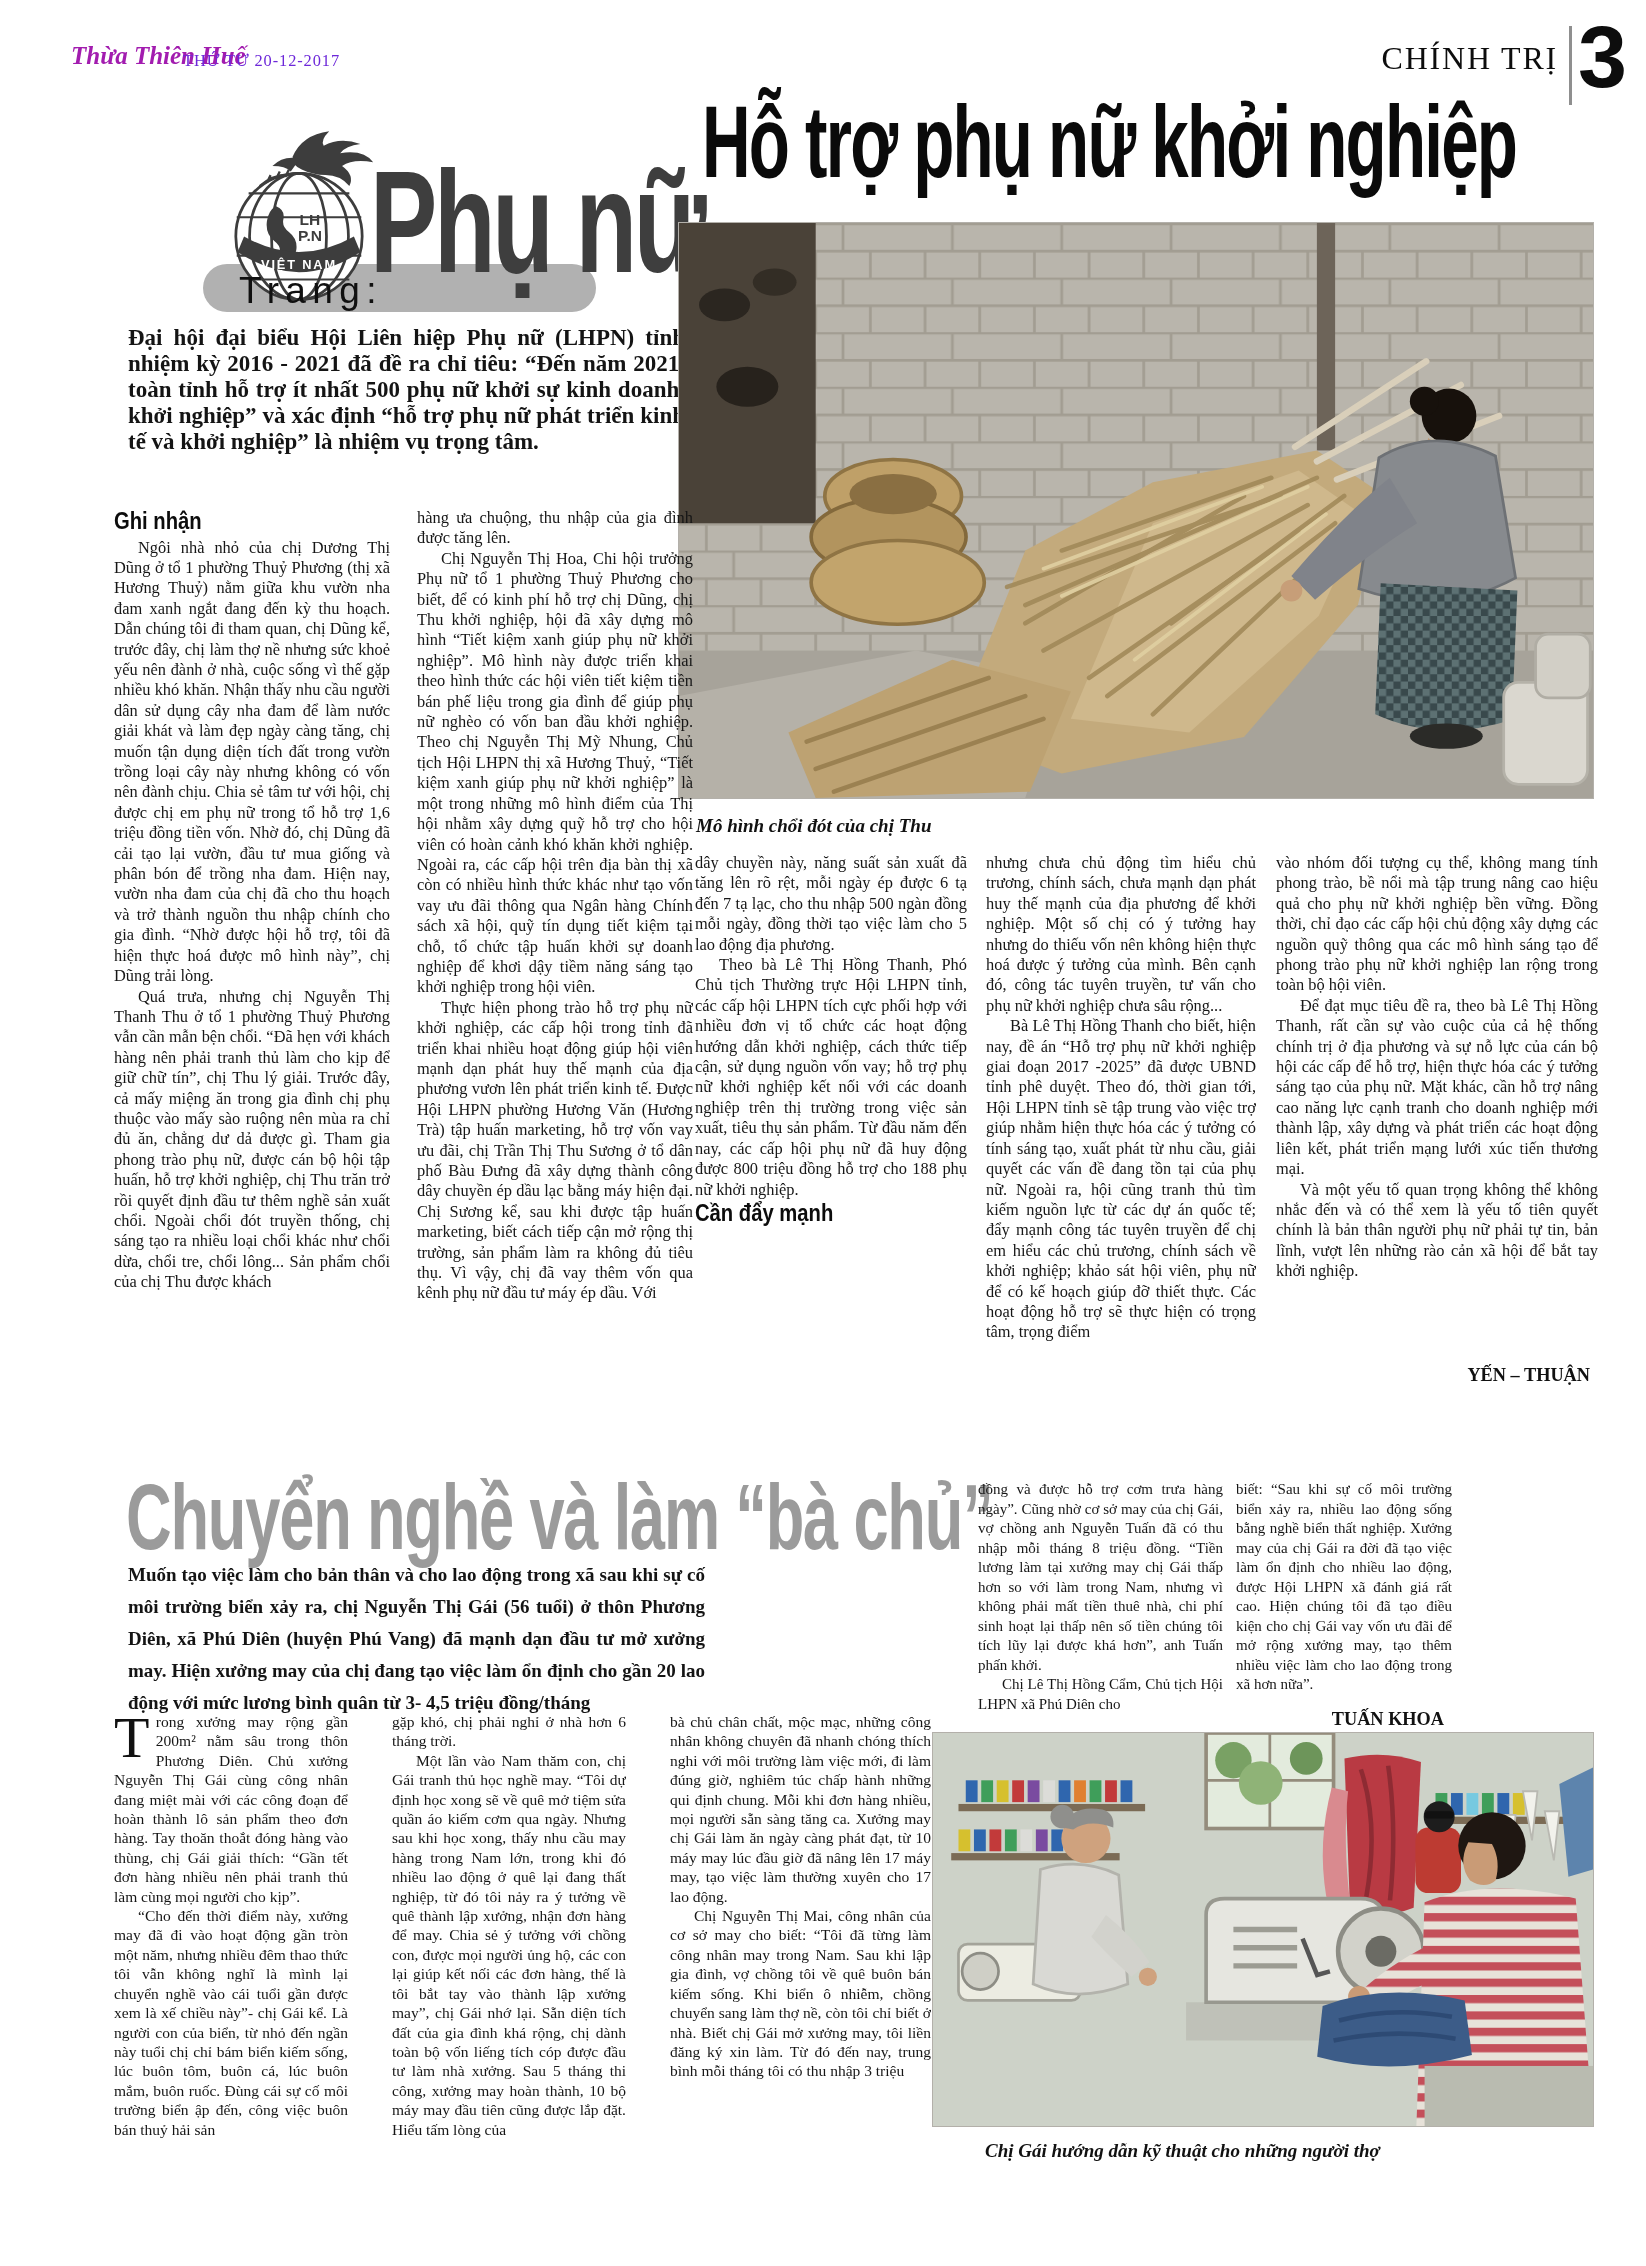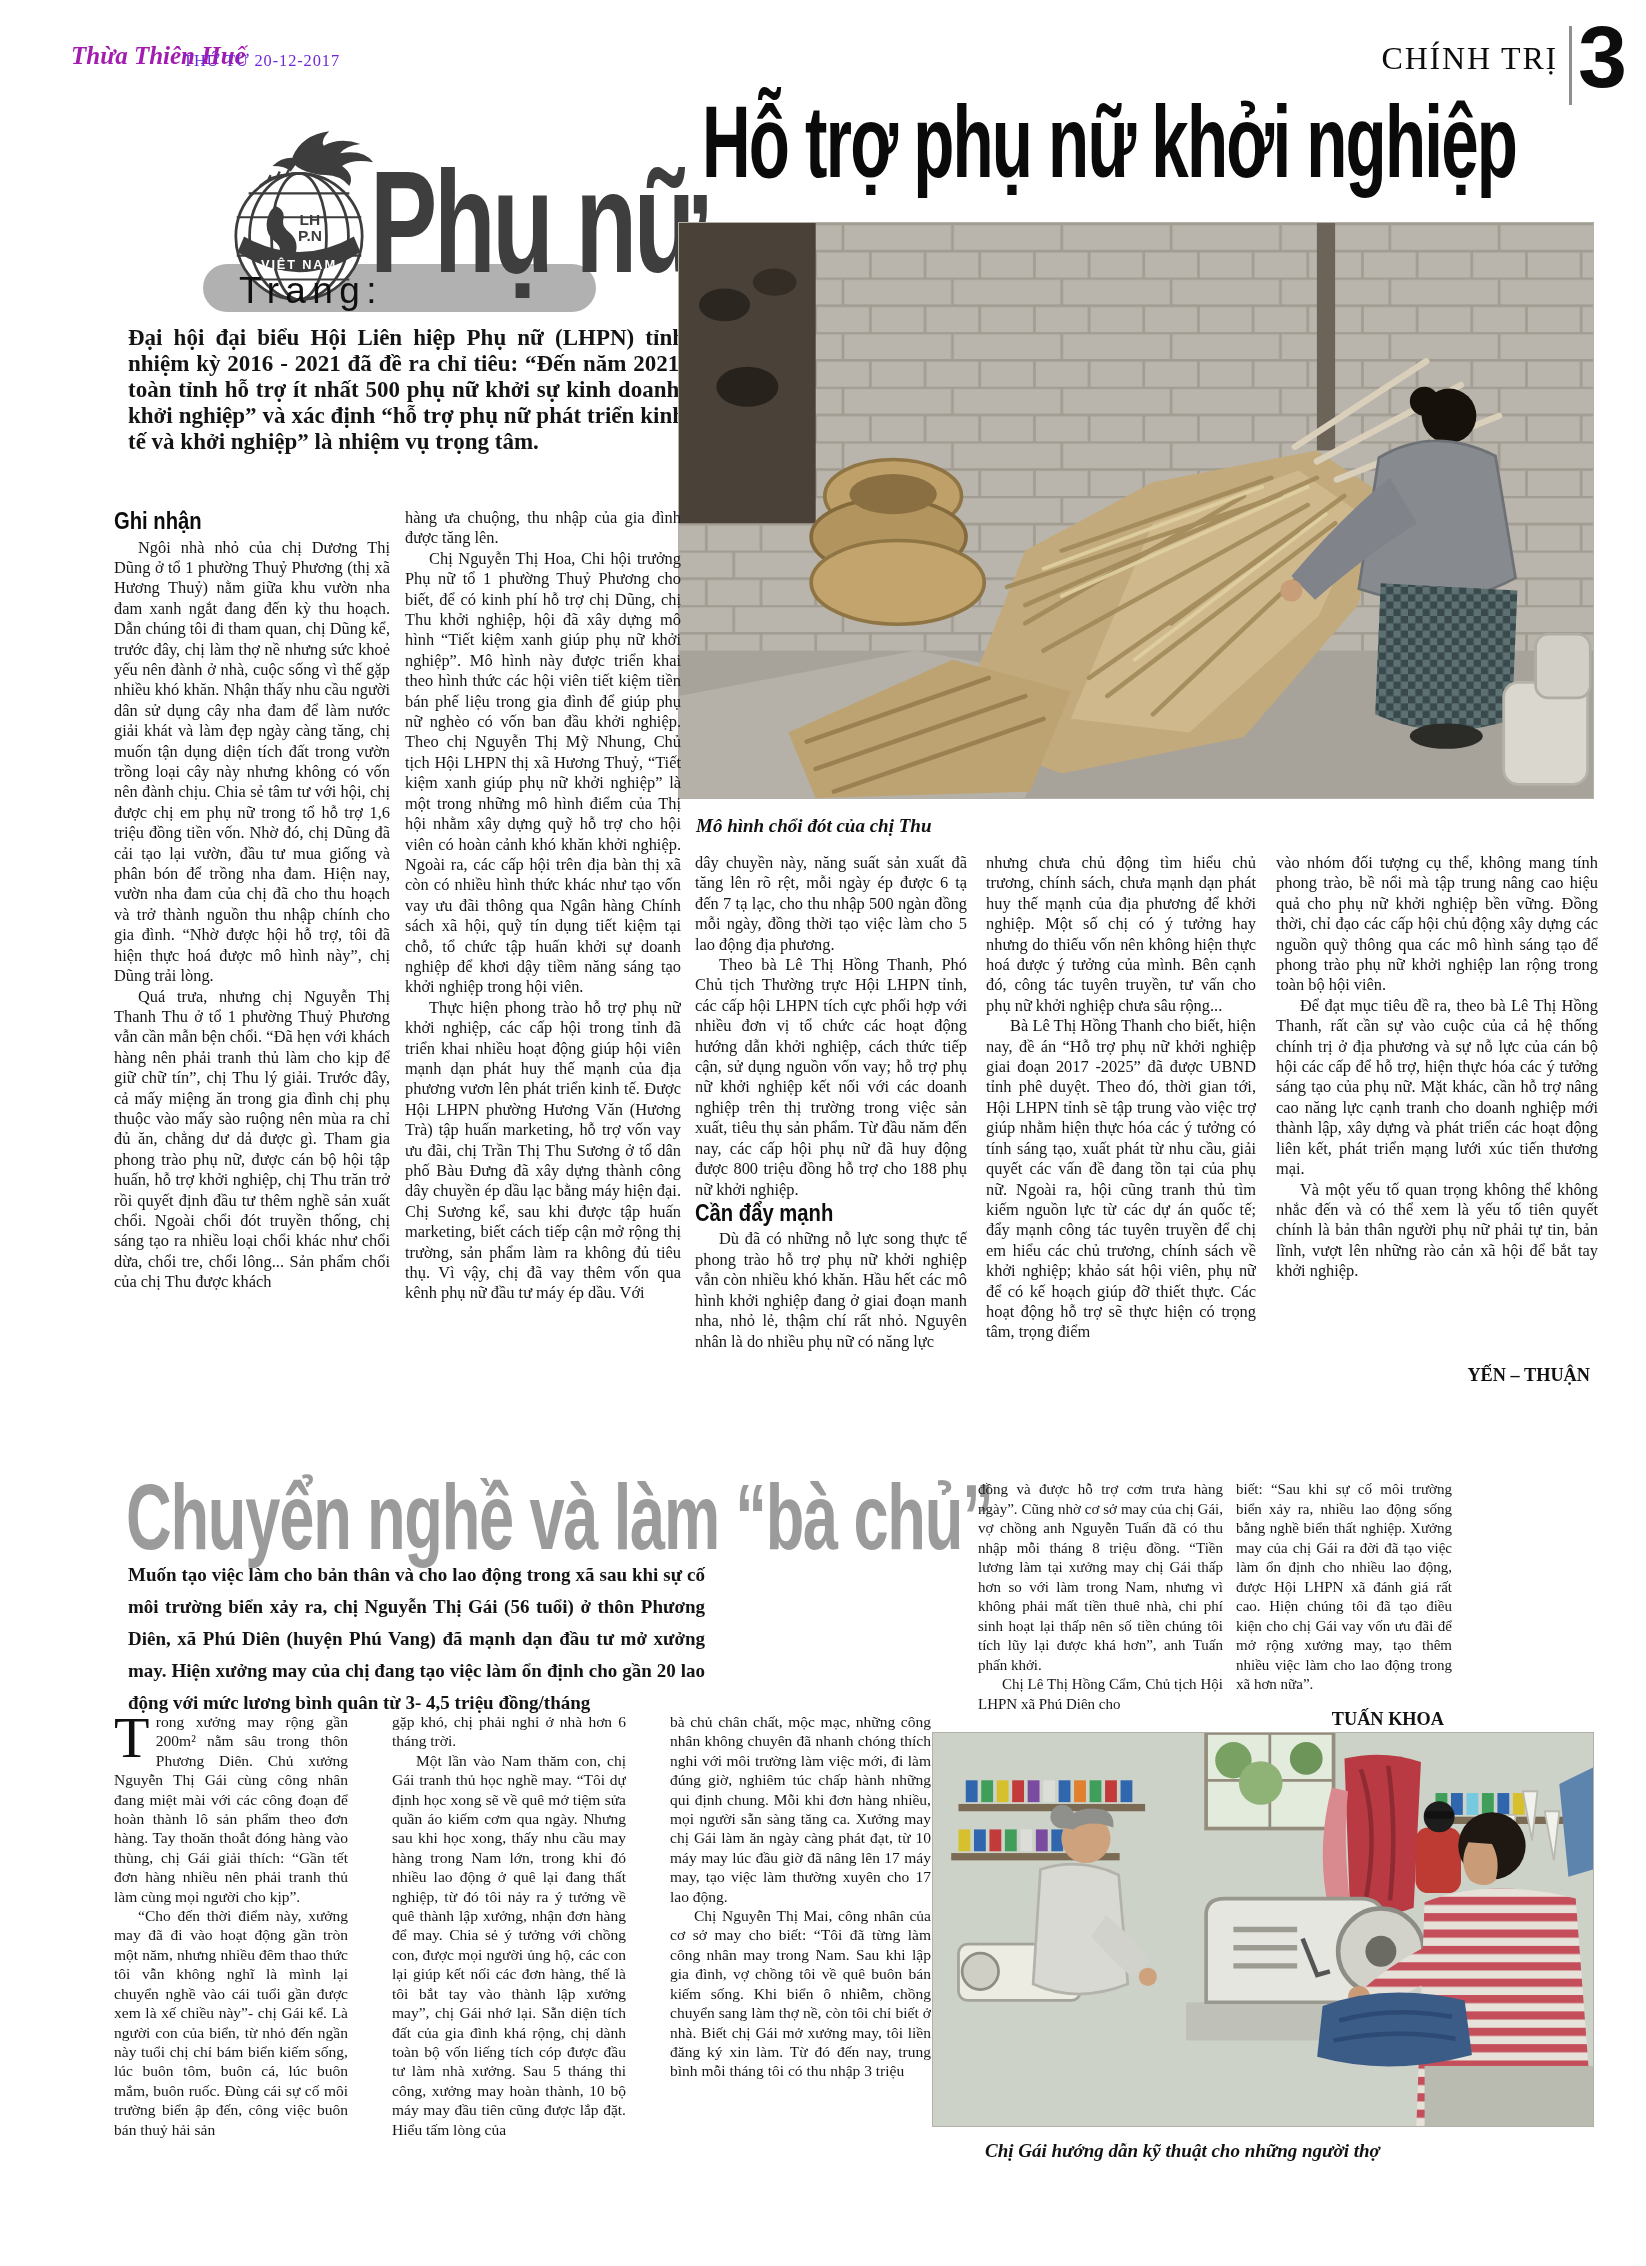--- a/index.html
+++ b/index.html
@@ -180,30 +180,29 @@
       </g>
     </svg>
   </div>
   <div class="caption" style="left:696px;top:815px;text-align:center;">Mô hình chổi đót của chị Thu</div>
 
   <div class="col a1col" style="left:106px;top:508px;width:276px;height:892px;">
       <h3 class="col-head">Ghi nhận</h3>
       <p class="para ind">Ngôi nhà nhỏ của chị Dương Thị Dũng ở tổ 1 phường Thuỷ Phương (thị xã Hương Thuỷ) nằm giữa khu vườn nha đam xanh ngắt đang đến kỳ thu hoạch. Dẫn chúng tôi đi tham quan, chị Dũng kể, trước đây, chị làm thợ nề nhưng sức khoẻ yếu nên đành ở nhà, cuộc sống vì thế gặp nhiều khó khăn. Nhận thấy nhu cầu người dân sử dụng cây nha đam để làm nước giải khát và làm đẹp ngày càng tăng, chị muốn tận dụng diện tích đất trong vườn trồng loại cây này nhưng không có vốn nên đành chịu. Chia sẻ tâm tư với hội, chị được chị em phụ nữ trong tổ hỗ trợ 1,6 triệu đồng tiền vốn. Nhờ đó, chị Dũng đã cải tạo lại vườn, đầu tư mua giống và phân bón để trồng nha đam. Hiện nay, vườn nha đam của chị đã cho thu hoạch và trở thành nguồn thu nhập chính cho gia đình. “Nhờ được hội hỗ trợ, tôi đã hiện thực hoá được mô hình này”, chị Dũng trải lòng.</p>
       <p class="para ind">Quá trưa, nhưng chị Nguyễn Thị Thanh Thu ở tổ 1 phường Thuỷ Phương vẫn cần mẫn bện chổi. “Đã hẹn với khách hàng nên phải tranh thủ làm cho kịp để giữ chữ tín”, chị Thu lý giải. Trước đây, cả mấy miệng ăn trong gia đình chị phụ thuộc vào mấy sào ruộng nên mùa ra chỉ đủ ăn, chẳng dư dả được gì. Tham gia phong trào phụ nữ, được cán bộ hội tập huấn, hỗ trợ khởi nghiệp, chị Thu trăn trở rồi quyết định đầu tư thêm nghề sản xuất chổi. Ngoài chổi đót truyền thống, chị sáng tạo ra nhiều loại chổi khác như chổi dừa, chổi tre, chổi lông... Sản phẩm chổi của chị Thu được khách</p>
     </div>
-  <div class="col a1col" style="left:397px;top:508px;width:276px;height:892px;">
+  <div class="col a1col" style="left:409px;top:508px;width:276px;height:892px;">
       <p class="para">hàng ưa chuộng, thu nhập của gia đình được tăng lên.</p>
       <p class="para ind">Chị Nguyễn Thị Hoa, Chi hội trưởng Phụ nữ tổ 1 phường Thuỷ Phương cho biết, để có kinh phí hỗ trợ chị Dũng, chị Thu khởi nghiệp, hội đã xây dựng mô hình “Tiết kiệm xanh giúp phụ nữ khởi nghiệp”. Mô hình này được triển khai theo hình thức các hội viên tiết kiệm tiền bán phế liệu trong gia đình để giúp phụ nữ nghèo có vốn ban đầu khởi nghiệp. Theo chị Nguyễn Thị Mỹ Nhung, Chủ tịch Hội LHPN thị xã Hương Thuỷ, “Tiết kiệm xanh giúp phụ nữ khởi nghiệp” là một trong những mô hình điểm của Thị hội nhằm xây dựng quỹ hỗ trợ cho hội viên có hoàn cảnh khó khăn khởi nghiệp. Ngoài ra, các cấp hội trên địa bàn thị xã còn có nhiều hình thức khác như tạo vốn vay ưu đãi thông qua Ngân hàng Chính sách xã hội, quỹ tín dụng tiết kiệm tại chỗ, tổ chức tập huấn khởi sự doanh nghiệp để khơi dậy tiềm năng sáng tạo khởi nghiệp trong hội viên.</p>
       <p class="para ind">Thực hiện phong trào hỗ trợ phụ nữ khởi nghiệp, các cấp hội trong tỉnh đã triển khai nhiều hoạt động giúp hội viên mạnh dạn phát huy thế mạnh của địa phương vươn lên phát triển kinh tế. Được Hội LHPN phường Hương Văn (Hương Trà) tập huấn marketing, hỗ trợ vốn vay ưu đãi, chị Trần Thị Thu Sương ở tổ dân phố Bàu Đưng đã xây dựng thành công dây chuyền ép dầu lạc bằng máy hiện đại. Chị Sương kể, sau khi được tập huấn marketing, biết cách tiếp cận mở rộng thị trường, sản phẩm làm ra không đủ tiêu thụ. Vì vậy, chị đã vay thêm vốn qua kênh phụ nữ đầu tư máy ép dầu. Với</p>
     </div>
   <div class="col a1col" style="left:687px;top:853px;width:272px;height:546px;">
       <p class="para">dây chuyền này, năng suất sản xuất đã tăng lên rõ rệt, mỗi ngày ép được 6 tạ đến 7 tạ lạc, cho thu nhập 500 ngàn đồng mỗi ngày, đồng thời tạo việc làm cho 5 lao động địa phương.</p>
       <p class="para ind">Theo bà Lê Thị Hồng Thanh, Phó Chủ tịch Thường trực Hội LHPN tỉnh, các cấp hội LHPN tích cực phối hợp với nhiều đơn vị tổ chức các hoạt động hướng dẫn khởi nghiệp, cách thức tiếp cận, sử dụng nguồn vốn vay; hỗ trợ phụ nữ khởi nghiệp kết nối với các doanh nghiệp trên thị trường trong việc sản xuất, tiêu thụ sản phẩm. Từ đầu năm đến nay, các cấp hội phụ nữ đã huy động được 800 triệu đồng hỗ trợ cho 188 phụ nữ khởi nghiệp.</p>
       <h3 class="col-head">Cần đẩy mạnh</h3>
-      <p class="para ind">Dù đã có những nỗ lực song thực tế phong trào hỗ trợ phụ nữ khởi nghiệp vẫn còn nhiều khó khăn. Hầu hết các mô hình khởi nghiệp đang ở giai đoạn manh nha, nhỏ lẻ, thậm chí rất nhỏ. Nguyên nhân là do nhiều phụ nữ có năng lực</p>
     </div>
   <div class="col a1col" style="left:978px;top:853px;width:270px;height:546px;">
       <p class="para">nhưng chưa chủ động tìm hiểu chủ trương, chính sách, chưa mạnh dạn phát huy thế mạnh của địa phương để khởi nghiệp. Một số chị có ý tưởng hay nhưng do thiếu vốn nên không hiện thực hoá được ý tưởng của mình. Bên cạnh đó, công tác tuyên truyền, tư vấn cho phụ nữ khởi nghiệp chưa sâu rộng...</p>
       <p class="para ind">Bà Lê Thị Hồng Thanh cho biết, hiện nay, đề án “Hỗ trợ phụ nữ khởi nghiệp giai đoạn 2017 -2025” đã được UBND tỉnh phê duyệt. Theo đó, thời gian tới, Hội LHPN tỉnh sẽ tập trung vào việc trợ giúp nhằm hiện thực hóa các ý tưởng có tính sáng tạo, xuất phát từ nhu cầu, giải quyết các vấn đề đang tồn tại của phụ nữ. Ngoài ra, hội cũng tranh thủ tìm kiếm nguồn lực từ các dự án quốc tế; đẩy mạnh công tác tuyên truyền để chị em hiểu các chủ trương, chính sách về khởi nghiệp; khảo sát hội viên, phụ nữ để có kế hoạch giúp đỡ thiết thực. Các hoạt động hỗ trợ sẽ thực hiện có trọng tâm, trọng điểm</p>
     </div>
   <div class="col a1col" style="left:1268px;top:853px;width:322px;height:512px;">
       <p class="para">vào nhóm đối tượng cụ thể, không mang tính phong trào, bề nổi mà tập trung nâng cao hiệu quả cho phụ nữ khởi nghiệp bền vững. Đồng thời, chỉ đạo các cấp hội chủ động xây dựng các nguồn quỹ thông qua các mô hình sáng tạo để phong trào phụ nữ khởi nghiệp lan rộng trong toàn bộ hội viên.</p>
       <p class="para ind">Để đạt mục tiêu đề ra, theo bà Lê Thị Hồng Thanh, rất cần sự vào cuộc của cả hệ thống chính trị ở địa phương và sự nỗ lực của cán bộ hội các cấp để hỗ trợ, hiện thực hóa các ý tưởng sáng tạo của phụ nữ. Mặt khác, cần hỗ trợ nâng cao năng lực cạnh tranh cho doanh nghiệp mới thành lập, xây dựng và phát triển các hoạt động liên kết, phát triển mạng lưới xúc tiến thương mại.</p>
       <p class="para ind">Và một yếu tố quan trọng không thể không nhắc đến và có thể xem là yếu tố tiên quyết chính là bản thân người phụ nữ phải tự tin, bản lĩnh, vượt lên những rào cản xã hội để bắt tay khởi nghiệp.</p>
     </div>

